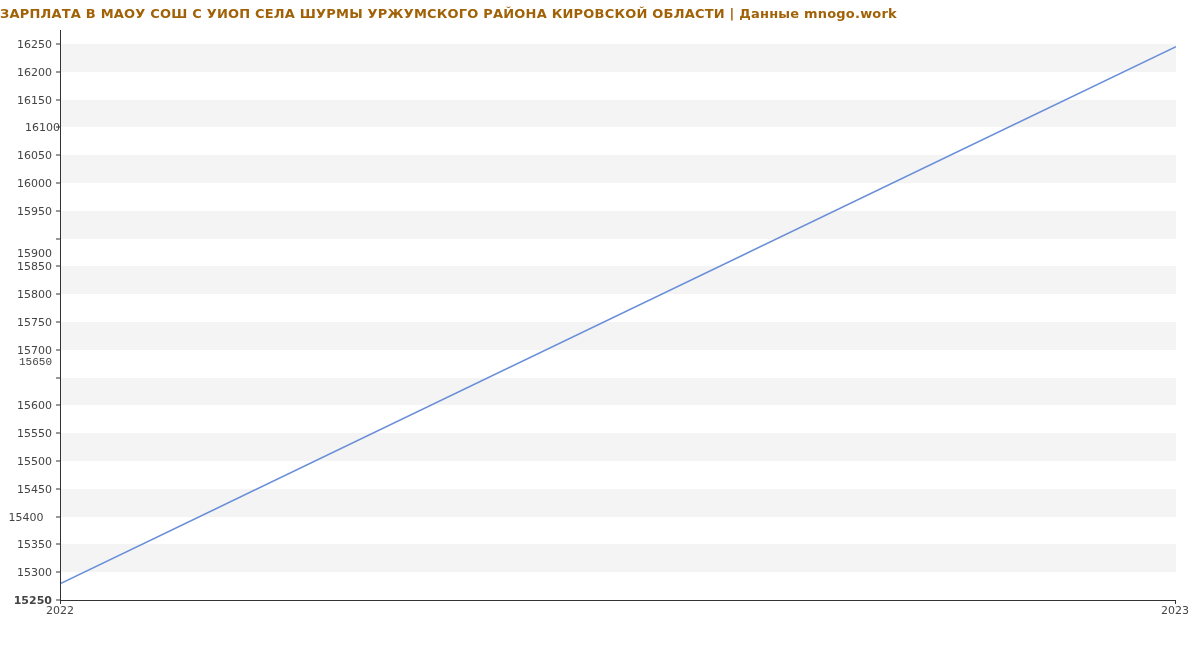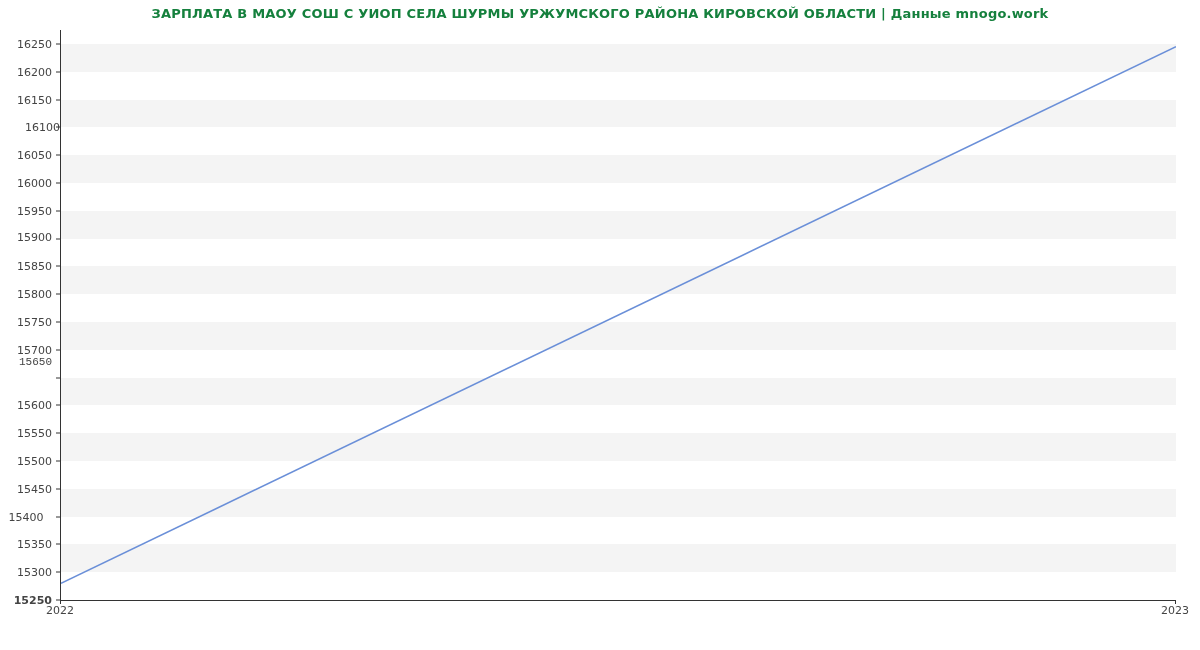--- a/index.html
+++ b/index.html
@@ -15,24 +15,24 @@
   .chart-wrap {
     position: relative;
     width: 1200px;
     height: 650px;
   }
   .title {
     position: absolute;
     top: 6px;
     left: 0;
     width: 1200px;
-    text-align: center;
+    text-align: left;
     font-size: 13px;
     font-weight: 600;
-    color: #15803d;
+    color: #a16207;
     letter-spacing: 0.2px;
   }
   .plot {
     position: absolute;
     left: 60px;
     top: 30px;
     width: 1115px;
     height: 570px;
     border-left: 1px solid #333333;
     border-bottom: 1px solid #333333;
@@ -127,21 +127,21 @@
     <div class="tick-y" style="top: 362px; font-family: Liberation Mono, monospace;">15650</div>
     <div class="tick-mark-y" style="top: 377.561px;"></div>
     <div class="tick-y" style="top: 349.756px;">15700</div>
     <div class="tick-mark-y" style="top: 349.756px;"></div>
     <div class="tick-y" style="top: 321.951px;">15750</div>
     <div class="tick-mark-y" style="top: 321.951px;"></div>
     <div class="tick-y" style="top: 294.146px;">15800</div>
     <div class="tick-mark-y" style="top: 294.146px;"></div>
     <div class="tick-y" style="top: 266.341px;">15850</div>
     <div class="tick-mark-y" style="top: 266.341px;"></div>
-    <div class="tick-y" style="top: 237px;">15900</div>
+    <div class="tick-y" style="top: 253px;">15900</div>
     <div class="tick-mark-y" style="top: 238.537px;"></div>
     <div class="tick-y" style="top: 210.732px;">15950</div>
     <div class="tick-mark-y" style="top: 210.732px;"></div>
     <div class="tick-y" style="top: 182.927px;">16000</div>
     <div class="tick-mark-y" style="top: 182.927px;"></div>
     <div class="tick-y" style="top: 155.122px;">16050</div>
     <div class="tick-mark-y" style="top: 155.122px;"></div>
     <div class="tick-y" style="top: 127.317px; padding-left: 25px;">16100</div>
     <div class="tick-mark-y" style="top: 127.317px;"></div>
     <div class="tick-y" style="top: 99.5122px;">16150</div>

